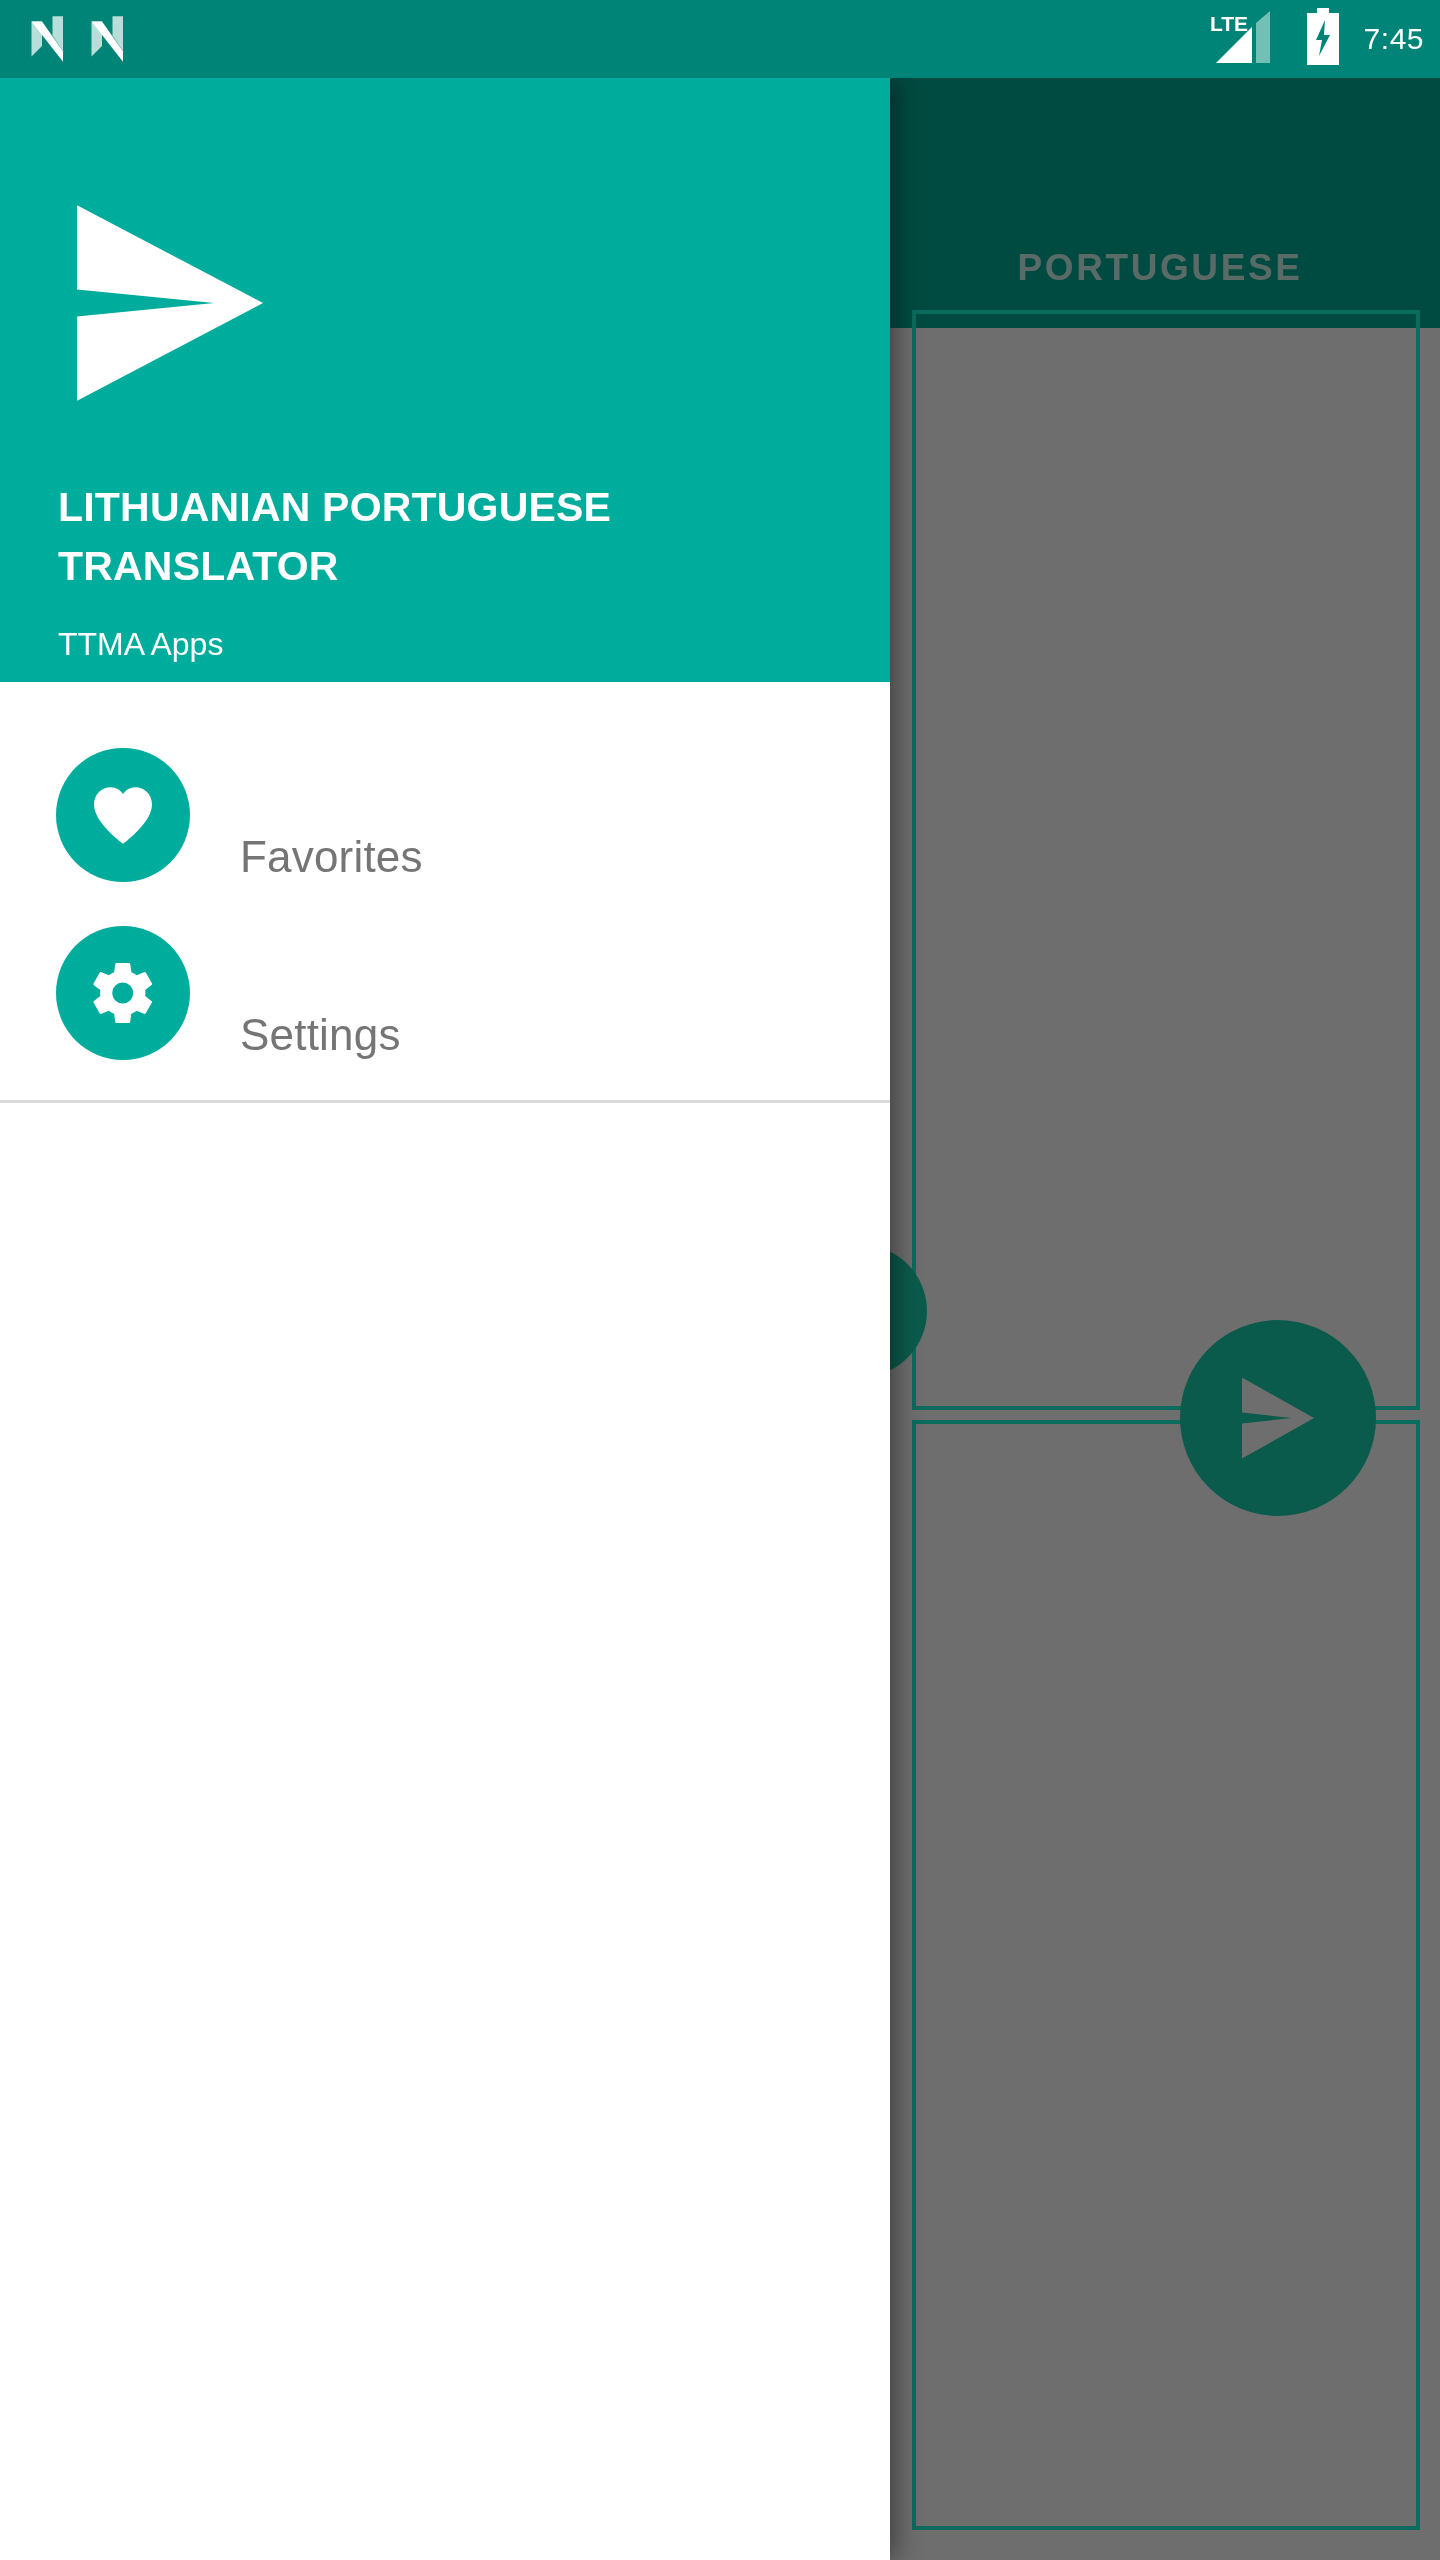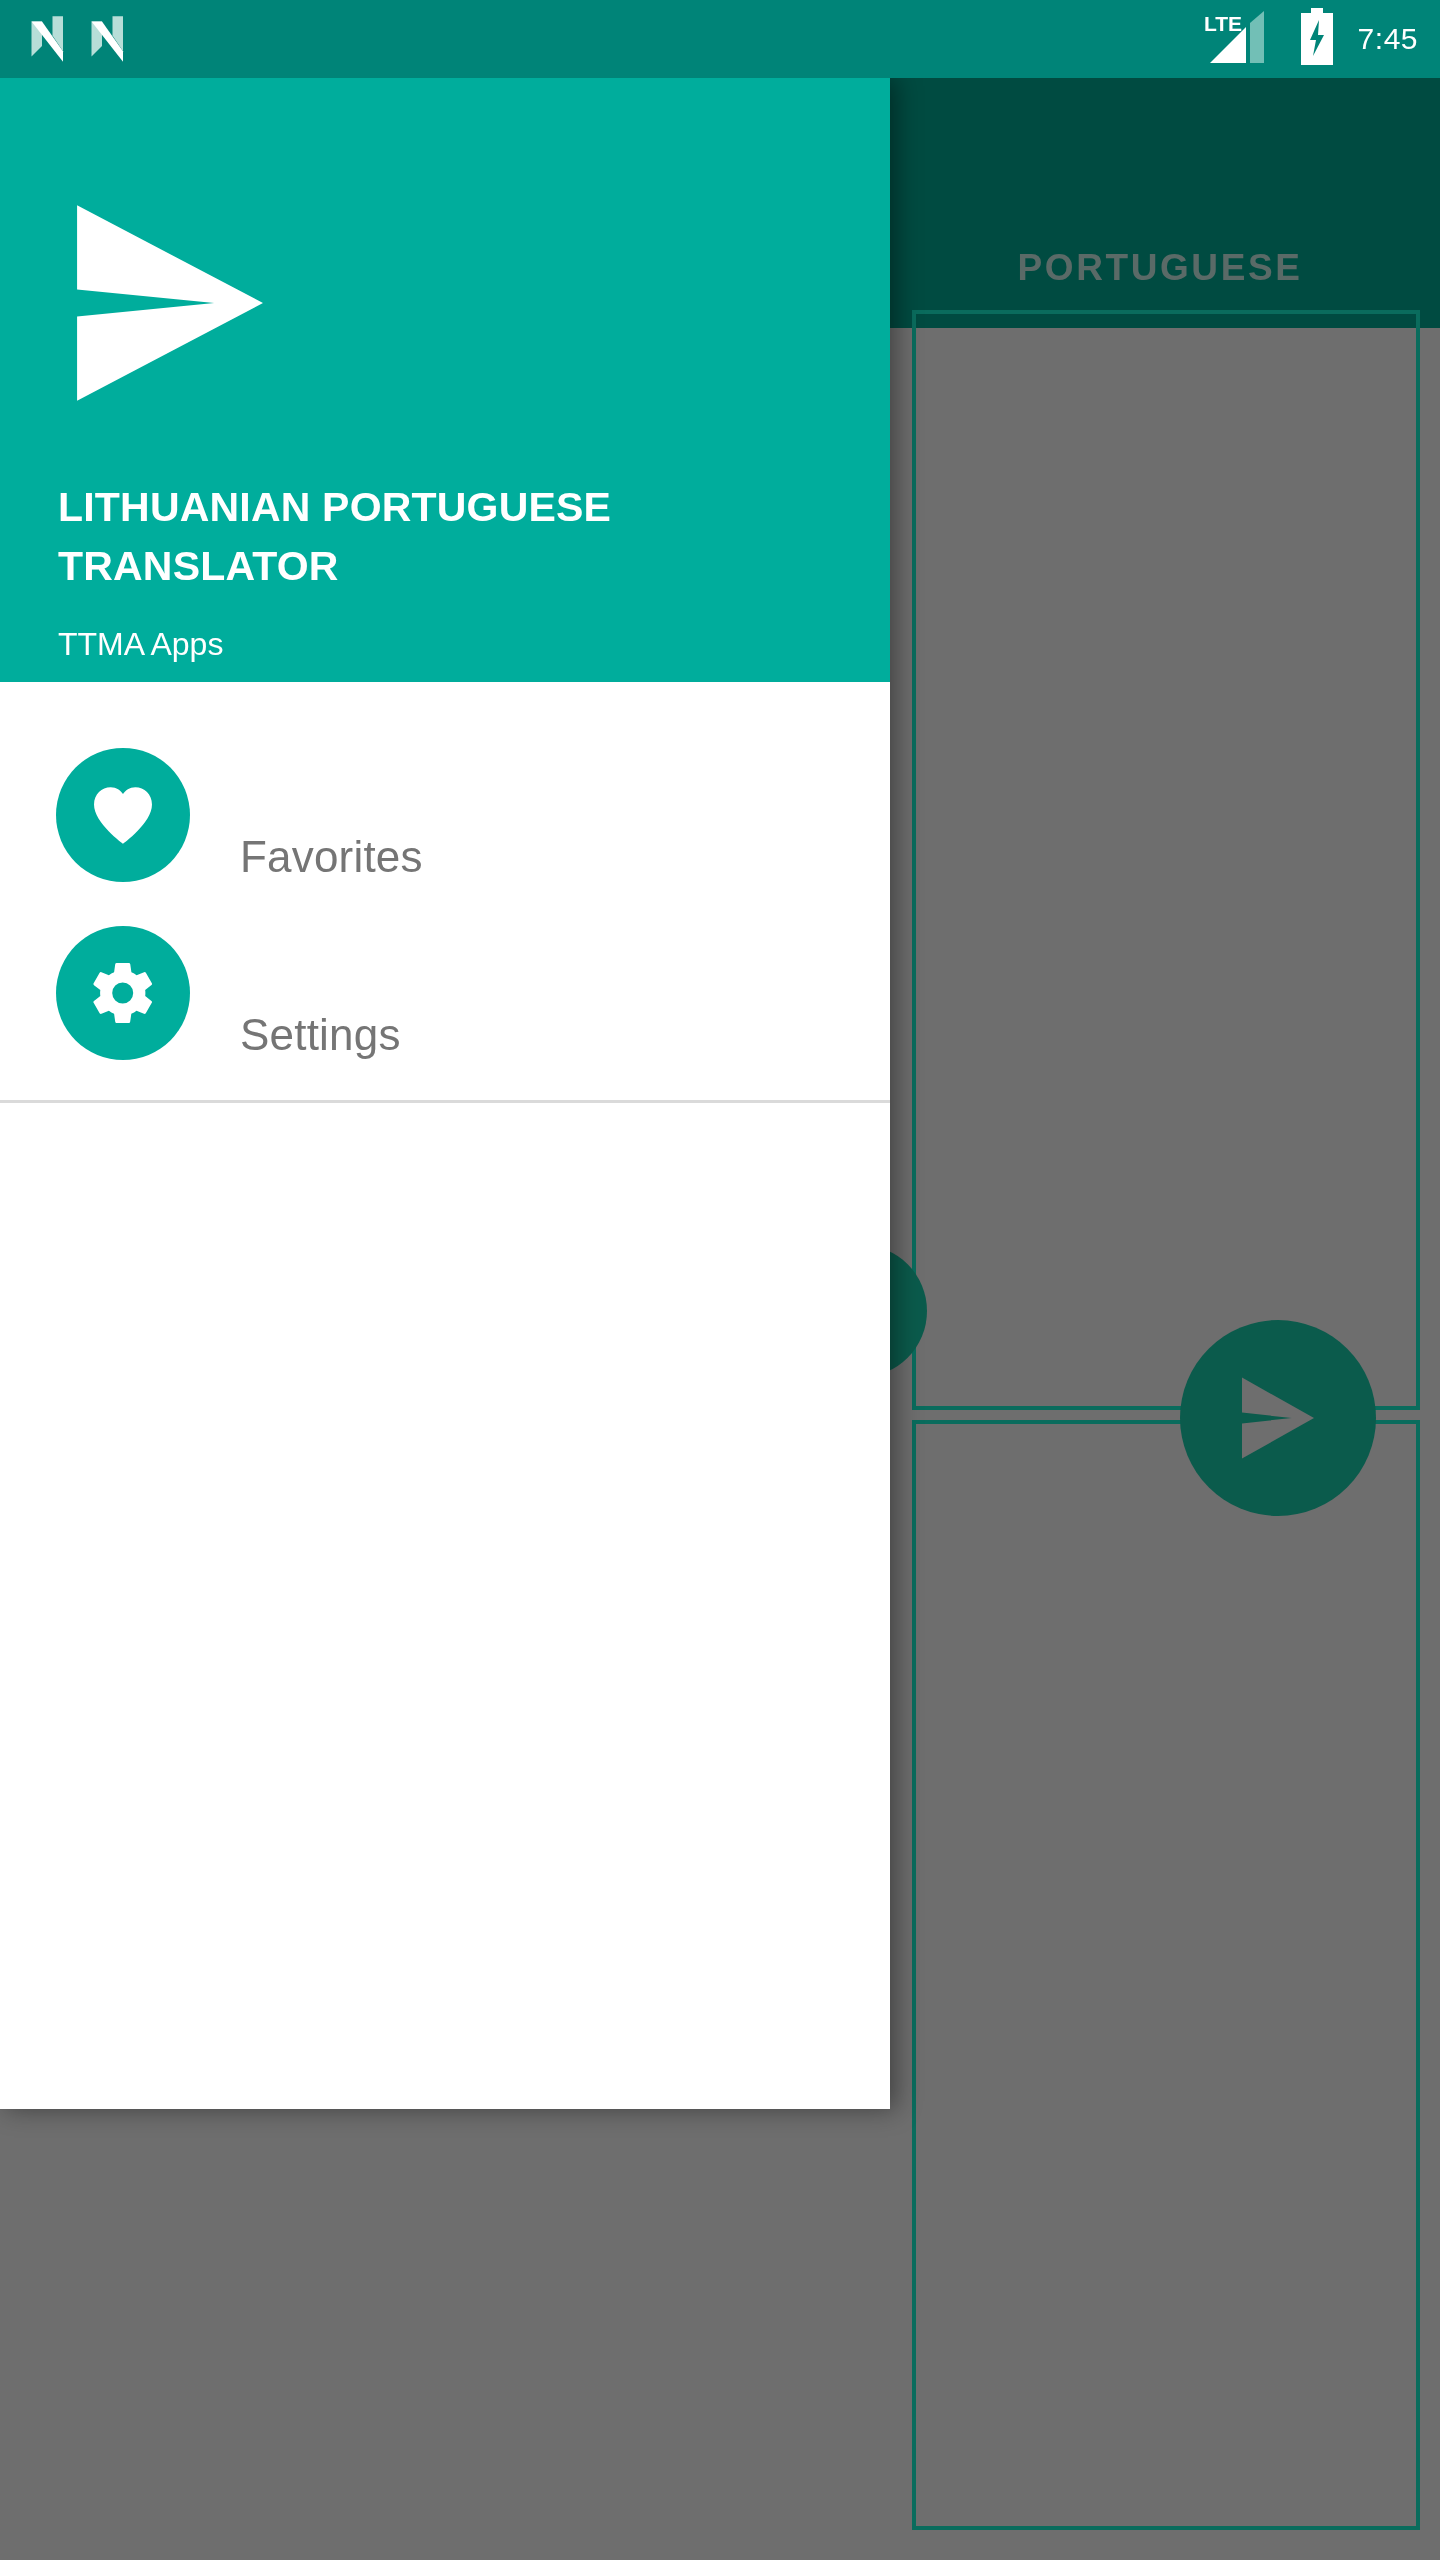--- a/index.html
+++ b/index.html
@@ -114,42 +114,42 @@
     position: absolute;
     left: 28px;
     top: 16px;
     display: flex;
     gap: 18px;
     align-items: center;
   }
   .n-icon { display: block; }
   #status-right {
     position: absolute;
-    right: 22px;
+    right: 16px;
     top: 0;
     height: 78px;
     display: flex;
     align-items: center;
     gap: 22px;
   }
   #status-time {
     color: #ffffff;
     font-size: 30px;
     font-weight: normal;
     letter-spacing: 0.5px;
     line-height: 78px;
   }
 
   
   #drawer {
     position: absolute;
     left: 0;
     top: 78px;
     width: 890px;
-    height: 2031px;
+    height: 2482px;
     background: #ffffff;
     z-index: 30;
     box-shadow: 6px 0 24px rgba(0,0,0,0.42);
     overflow: hidden;
   }
   #drawer-header {
     position: relative;
     width: 890px;
     height: 604px;
     background: #00ad9c;

